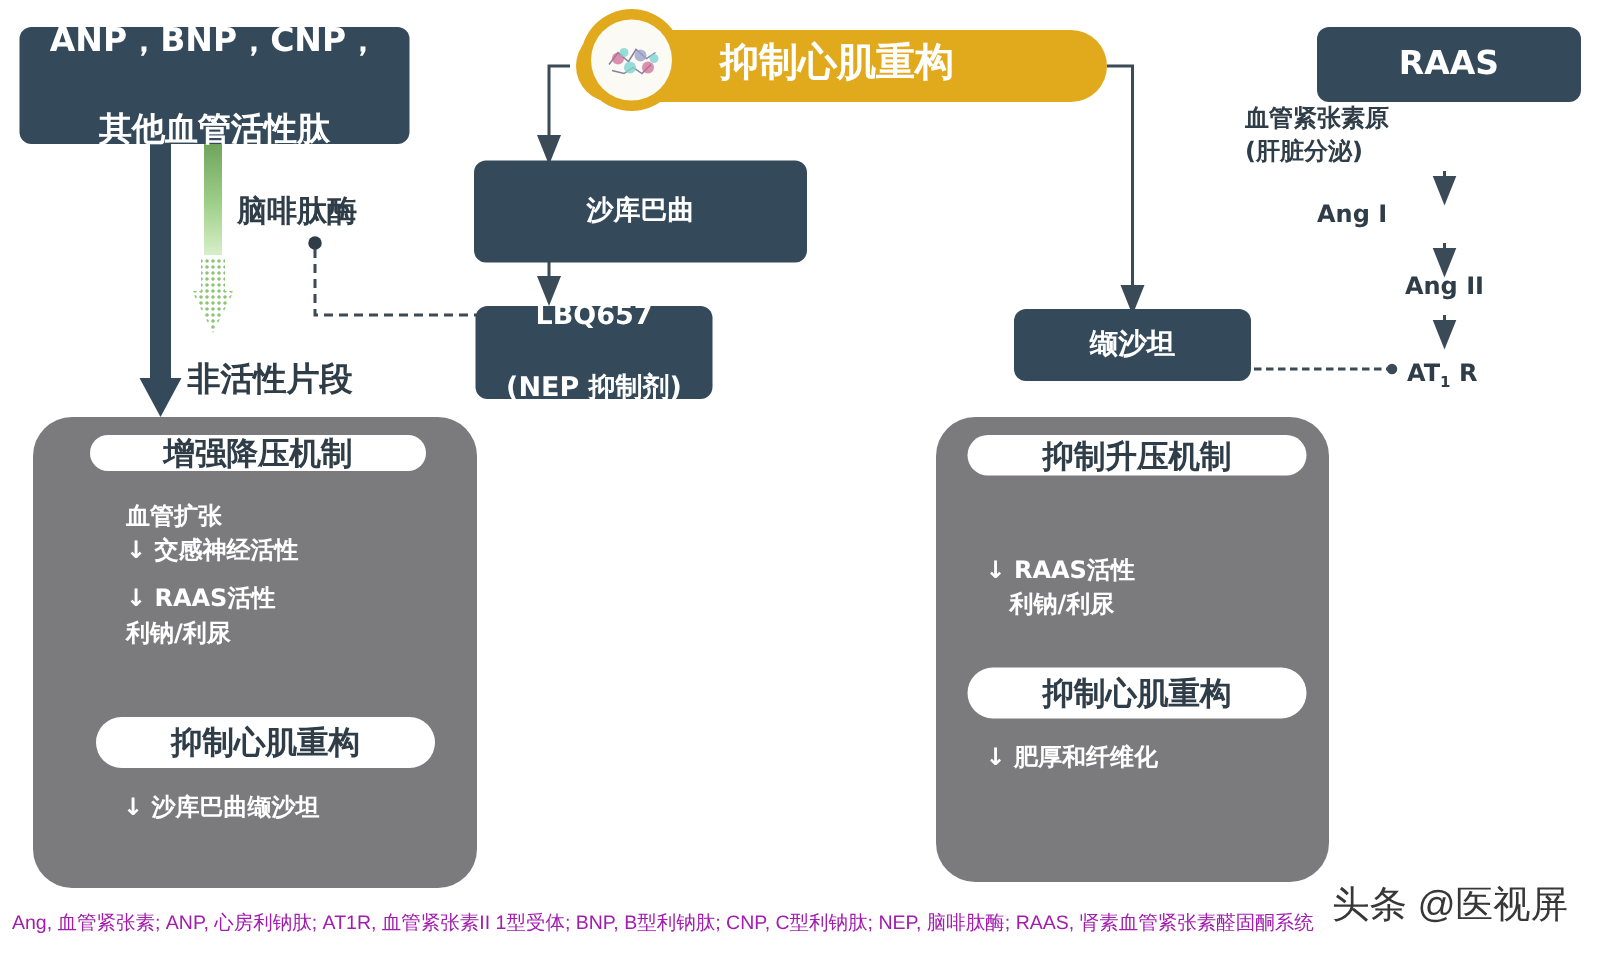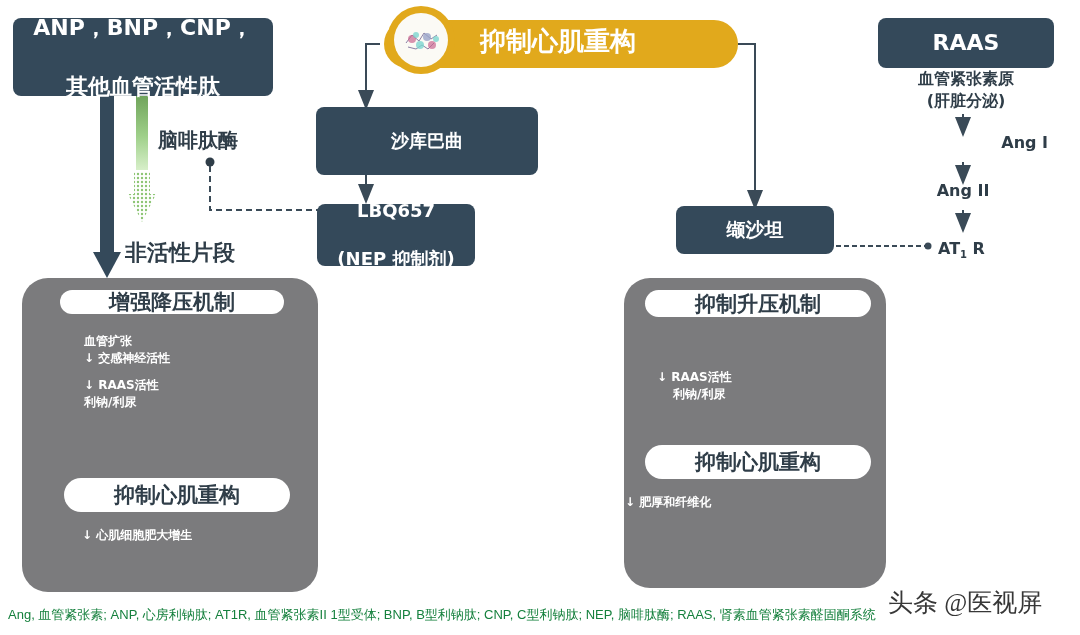--- a/index.html
+++ b/index.html
@@ -16,31 +16,31 @@
     font-weight:bold; line-height:1.25;
   }
   .panel {
     position:absolute; background:#7b7b7d; border-radius:26px;
   }
   .pill {
     position:absolute; background:#fff; border-radius:20px;
     color:#2f3d48; font-weight:bold; font-size:21px;
     display:flex; align-items:center; justify-content:center;
   }
-  .ptext { position:absolute; color:#fff; font-weight:bold; font-size:12px; line-height:1.42; white-space:nowrap; }
+  .ptext { position:absolute; color:#fff; font-weight:bold; font-size:16px; line-height:1.42; white-space:nowrap; }
   .ptext div { margin:0; }
   .label-dark { position:absolute; color:#2f3d48; font-weight:bold; white-space:nowrap; }
   svg.lines { position:absolute; left:0; top:0; }
   .footnote {
-    position:absolute; left:8px; top:606px; font-size:13px; color:#15803d;
+    position:absolute; left:8px; top:606px; font-size:13px; color:#a21caf;
     white-space:nowrap; font-family:"Liberation Sans","DejaVu Sans",sans-serif;
   }
   .watermark {
     position:absolute; left:888px; top:586px; font-size:25px; color:#222;
-    font-family:Liberation Serif, serif;
+    font-family:Liberation Sans, sans-serif;
     text-shadow:0 0 2px #fff,0 0 3px #fff;
     white-space:nowrap; opacity:0.9;
   }
 </style>
 </head>
 <body>
 
 <svg class="lines" width="1080" height="635">
   <defs>
     <marker id="ah" markerWidth="10" markerHeight="10" refX="5" refY="5" orient="auto">
@@ -125,49 +125,49 @@
   <div>(NEP 抑制剂)</div>
 </div>
 
 <div class="dark-box" style="left:676px; top:206px; width:158px; height:48px; font-size:19px;">
   <div>缬沙坦</div>
 </div>
 
 <div class="dark-box" style="left:878px; top:18px; width:176px; height:50px; font-size:22px;">
   <div>RAAS</div>
 </div>
-<div class="label-dark" style="left:878px; top:68px; width:176px; text-align:center; font-size:16px; line-height:1.35;">
+<div class="label-dark" style="left:830px; top:68px; width:176px; font-size:16px; line-height:1.35;">
   <div>血管紧张素原</div>
   <div>(肝脏分泌)</div>
 </div>
-<div class="label-dark" style="left:878px; top:133px; width:170px; text-align:right; font-size:16px;">Ang I</div>
+<div class="label-dark" style="left:878px; top:133px; width:170px; text-align:left; font-size:16px;">Ang I</div>
 <div class="label-dark" style="left:878px; top:181px; width:170px; text-align:center; font-size:16px;">Ang II</div>
 <div class="label-dark" style="left:938px; top:239px; font-size:16px;">
   <span>AT</span><sub style="font-size:10px;">1</sub><span> R</span>
 </div>
 
 <div class="panel" style="left:22px; top:278px; width:296px; height:314px;"></div>
 <div class="pill" style="left:60px; top:290px; width:224px; height:24px;">增强降压机制</div>
 <div class="ptext" style="left:84px; top:333px;">
   <div>血管扩张</div>
   <div>↓ 交感神经活性</div>
   <div style="height:10px;"></div>
   <div>↓ RAAS活性</div>
   <div>利钠/利尿</div>
 </div>
 <div class="pill" style="left:64px; top:478px; width:226px; height:34px;">抑制心肌重构</div>
 <div class="ptext" style="left:82px; top:527px;">
-  <div>↓ 心肌细胞肥大增生</div>
+  <div>↓ 沙库巴曲缬沙坦</div>
 </div>
 
 <div class="panel" style="left:624px; top:278px; width:262px; height:310px;"></div>
 <div class="pill" style="left:645px; top:290px; width:226px; height:27px;">抑制升压机制</div>
 <div class="ptext" style="left:657px; top:369px;">
   <div>↓ RAAS活性</div>
   <div style="padding-left:16px;">利钠/利尿</div>
 </div>
 <div class="pill" style="left:645px; top:445px; width:226px; height:34px;">抑制心肌重构</div>
-<div class="ptext" style="left:625px; top:494px;">
+<div class="ptext" style="left:657px; top:494px;">
   <div>↓ 肥厚和纤维化</div>
 </div>
 
 <div class="footnote">Ang, 血管紧张素; ANP, 心房利钠肽; AT1R, 血管紧张素II 1型受体; BNP, B型利钠肽; CNP, C型利钠肽; NEP, 脑啡肽酶; RAAS, 肾素血管紧张素醛固酮系统</div>
 <div class="watermark">头条 @医视屏</div>
 
 </body></html>

